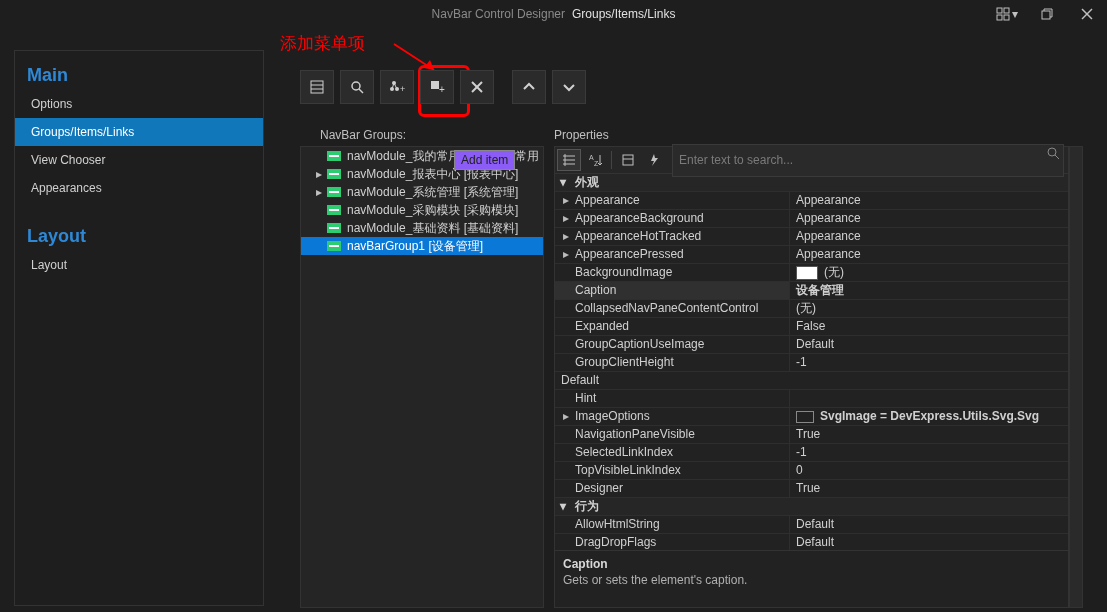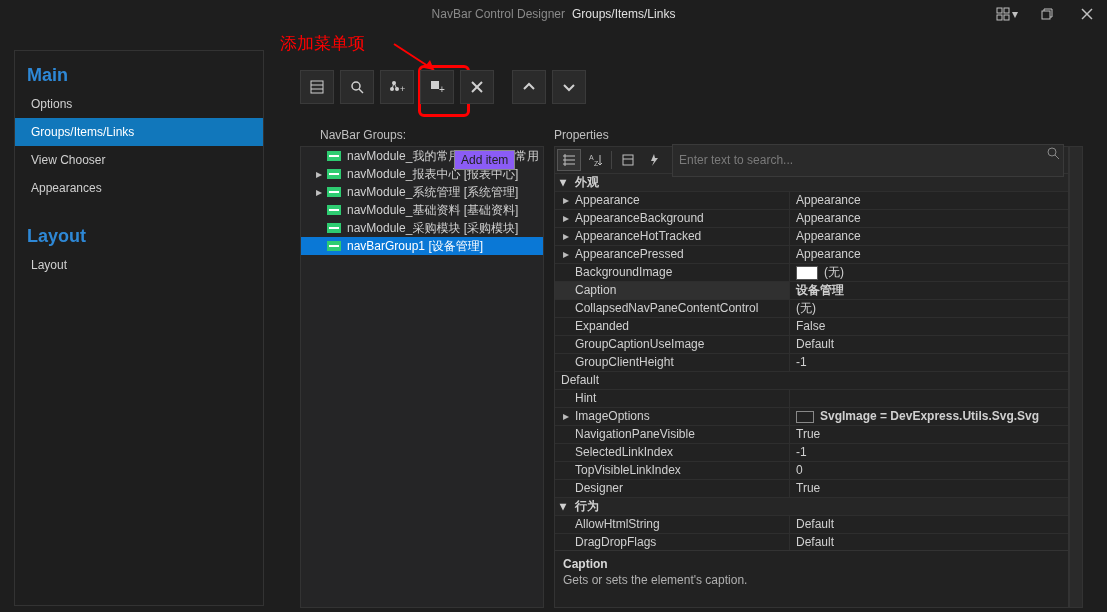--- a/index.html
+++ b/index.html
@@ -405,26 +405,26 @@
         <span>navModule_报表中心 [报表中心]</span>
       </div>
       <div class="tree-row">
         <span class="tree-expander">▸</span>
         <span class="tree-icon"></span>
         <span>navModule_系统管理 [系统管理]</span>
       </div>
       <div class="tree-row">
         <span class="tree-expander blank">▸</span>
         <span class="tree-icon"></span>
-        <span>navModule_基础资料 [基础资料]</span>
+        <span>navModule_采购模块 [采购模块]</span>
       </div>
       <div class="tree-row">
         <span class="tree-expander blank">▸</span>
         <span class="tree-icon"></span>
-        <span>navModule_采购模块 [采购模块]</span>
+        <span>navModule_基础资料 [基础资料]</span>
       </div>
       <div class="tree-row selected">
         <span class="tree-expander blank">▸</span>
         <span class="tree-icon"></span>
         <span>navBarGroup1 [设备管理]</span>
       </div>
     </div>
 
     <div class="props-label">Properties</div>
     <div class="props-panel">

